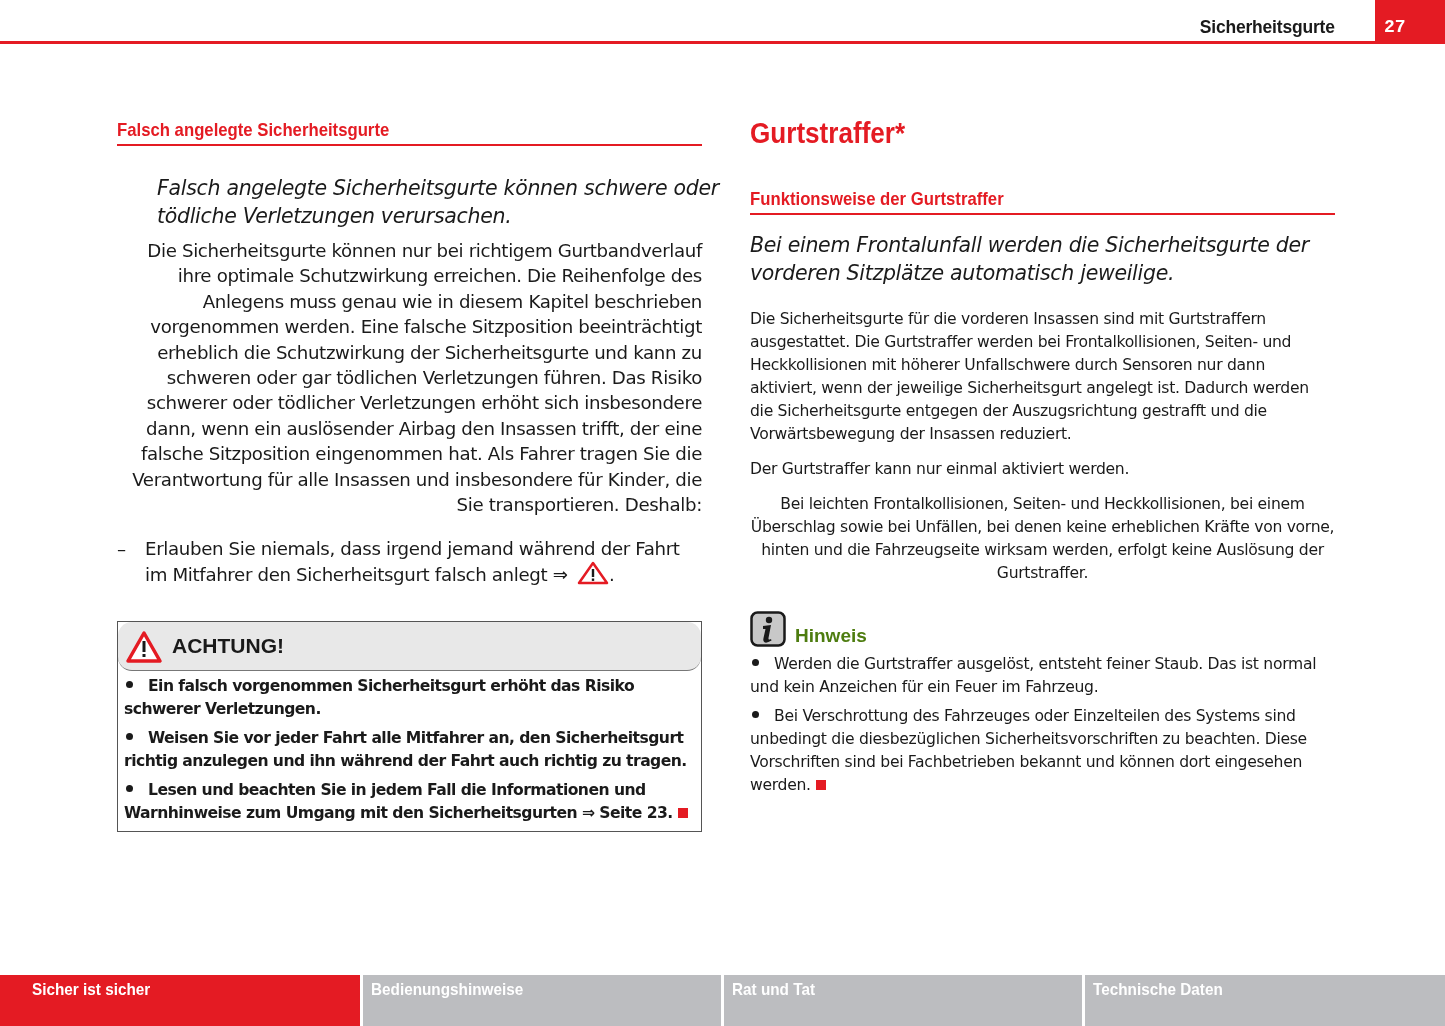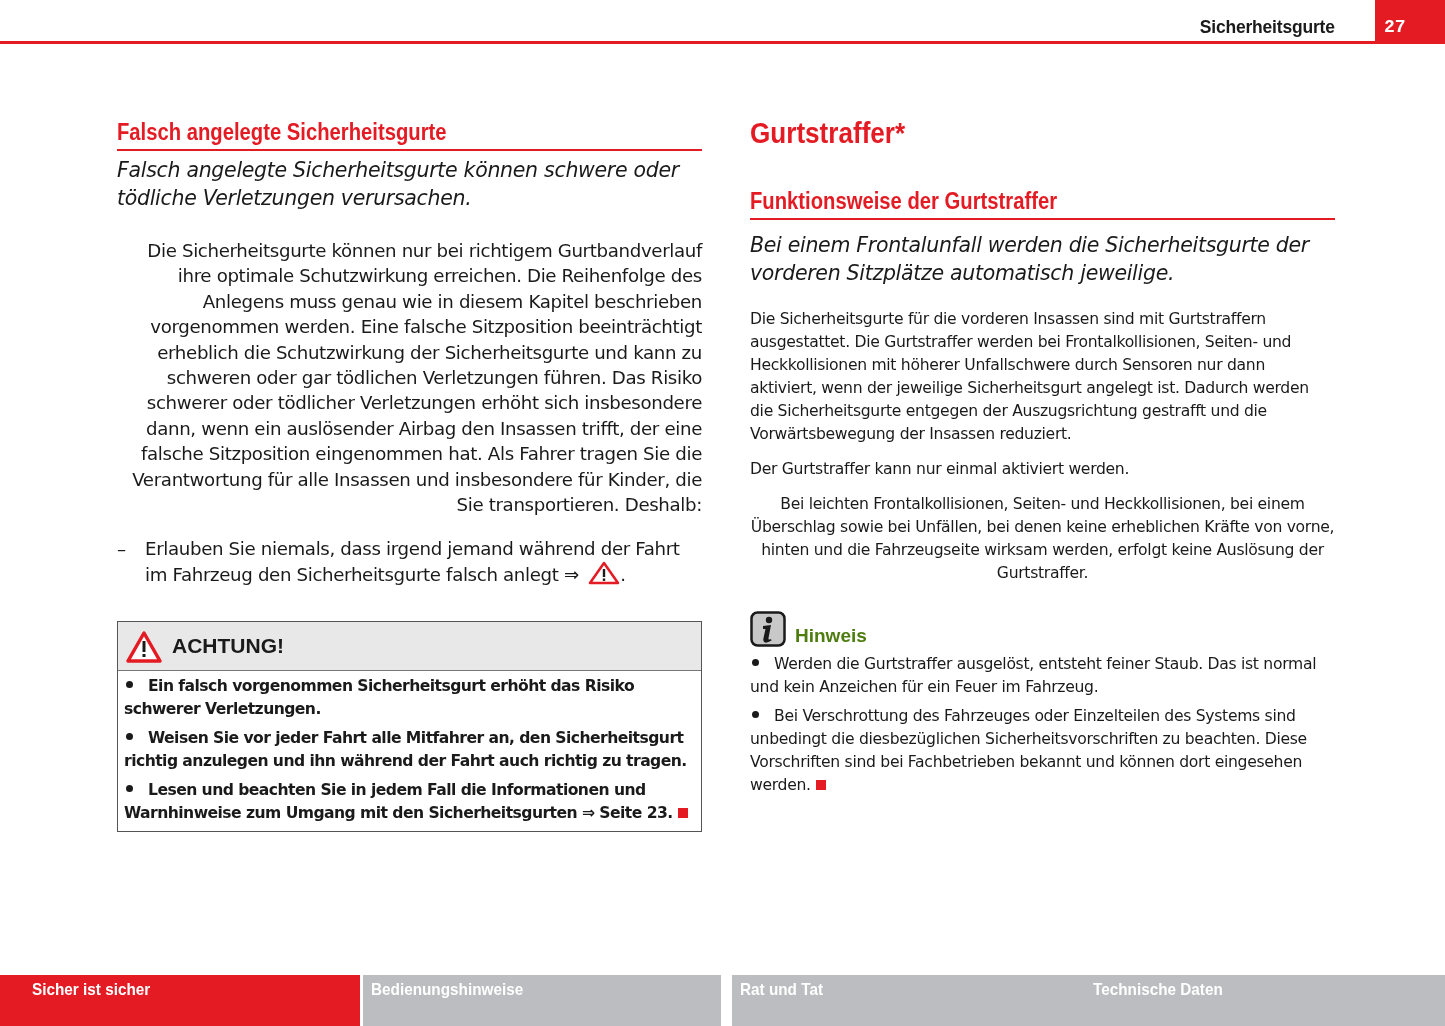--- a/index.html
+++ b/index.html
@@ -12,21 +12,21 @@
                font-weight: bold; font-size: 19px; color: #1a1a1a; letter-spacing: -0.2px; transform: scaleX(0.92); transform-origin: right center; }
   .hdr-page { position: absolute; left: 1375px; top: 0; width: 70px; height: 44px; background: #e41b23; }
   .hdr-page span { position: absolute; left: 9px; top: 17px; font-family: Liberation Mono, monospace; font-weight: bold; font-size: 18px; color: #ffffff; }
 
   
   .col { position: absolute; top: 0; }
   .col-left { left: 117px; width: 585px; }
   .col-right { left: 750px; width: 585px; }
 
   .sec-heading { position: absolute; left: 0; width: 100%; font-family: "Liberation Sans", sans-serif; font-weight: bold;
-                 color: #e41b23; font-size: 23px; border-bottom: 2px solid #e41b23; padding-bottom: 3px;
+                 color: #e41b23; font-size: 19px; border-bottom: 2px solid #e41b23; padding-bottom: 3px;
                  white-space: nowrap; }
   .sec-heading span { display: inline-block; transform: scaleX(0.88); transform-origin: left center; }
   .big-heading { position: absolute; left: 0; font-family: "Liberation Sans", sans-serif; font-weight: bold;
                  color: #e41b23; font-size: 29px; white-space: nowrap; }
   .big-heading span { display: inline-block; transform: scaleX(0.9); transform-origin: left center; }
 
   .lead { position: absolute; left: 0; width: 100%; font-family: "DejaVu Sans", sans-serif; font-style: italic;
           font-size: 20.5px; line-height: 28px; color: #1a1a1a; letter-spacing: -0.3px; }
   .body-l { position: absolute; left: 0; width: 100%; font-family: "DejaVu Sans", sans-serif; font-size: 18.2px;
             line-height: 25.4px; color: #1a1a1a; letter-spacing: -0.35px; text-align: right; }
@@ -34,21 +34,21 @@
             line-height: 23px; color: #1a1a1a; letter-spacing: -0.3px; }
 
   .dash-item { position: absolute; left: 0; width: 100%; font-family: "DejaVu Sans", sans-serif; font-size: 18.2px;
                line-height: 25.4px; letter-spacing: -0.35px; padding-left: 28px; box-sizing: border-box; }
   .dash-item .dash { position: absolute; left: 0; top: 0; }
 
   .warn-inline { display: inline-block; vertical-align: -4px; width: 32px; height: 24px; margin-left: 4px; }
 
   
   .warn-box { position: absolute; left: 0; width: 585px; border: 1.5px solid #555; box-sizing: border-box; }
-  .warn-box-head { background: #e8e8e8; height: 48px; border-bottom: 1.5px solid #777; position: relative; }
+  .warn-box-head { background: #e8e8e8; height: 48px; border-bottom: 1.5px solid #777; position: relative; border-radius: 14px; }
   .warn-box-head svg { position: absolute; left: 7px; top: 8px; }
   .warn-box-head .label { position: absolute; left: 54px; top: 12px; font-family: "Liberation Sans", sans-serif;
                           font-weight: bold; font-size: 21px; color: #1a1a1a; }
   .warn-box-body { padding: 4px 6px 6px 6px; }
   .warn-item { font-family: "DejaVu Sans", sans-serif; font-weight: bold; font-size: 15.6px; line-height: 23px;
                letter-spacing: -0.55px; margin-bottom: 6px; }
   .warn-item:last-child { margin-bottom: 0; }
   .bullet { display: inline-block; width: 7px; height: 7px; border-radius: 50%; background: #1a1a1a;
             vertical-align: 3px; margin-right: 15px; margin-left: 2px; }
   .end-mark { display: inline-block; width: 10px; height: 10px; background: #e41b23; margin-left: 5px; vertical-align: 0px; }
@@ -73,26 +73,26 @@
 <div class="hdr-line"></div>
 <div class="hdr-title">Sicherheitsgurte</div>
 <div class="hdr-page">
   <span>27</span>
 </div>
 
 <div class="col col-left">
   <div class="sec-heading" style="top:119px;">
     <span>Falsch angelegte Sicherheitsgurte</span>
   </div>
-  <div class="lead" style="top:156px;">Falsch angelegte Sicherheitsgurte können schwere oder tödliche Verletzungen verursachen.</div>
+  <div class="lead" style="top:174px;margin-left:40px;">Falsch angelegte Sicherheitsgurte können schwere oder tödliche Verletzungen verursachen.</div>
   <div class="body-l" style="top:238px;">Die Sicherheitsgurte können nur bei richtigem Gurtbandverlauf ihre optimale Schutzwirkung erreichen. Die Reihenfolge des Anlegens muss genau wie in diesem Kapitel beschrieben vorgenommen werden. Eine falsche Sitzposition beeinträchtigt erheblich die Schutzwirkung der Sicherheitsgurte und kann zu schweren oder gar tödlichen Verletzungen führen. Das Risiko schwerer oder tödlicher Verletzungen erhöht sich insbesondere dann, wenn ein auslösender Airbag den Insassen trifft, der eine falsche Sitzposition eingenommen hat. Als Fahrer tragen Sie die Verantwortung für alle Insassen und insbesondere für Kinder, die Sie transportieren. Deshalb:</div>
 
   <div class="dash-item" style="top:536px;">
     <span class="dash">–</span>
-    <span>Erlauben Sie niemals, dass irgend jemand während der Fahrt im Fahrzeug den Sicherheitsgurte falsch anlegt ⇒</span>
+    <span>Erlauben Sie niemals, dass irgend jemand während der Fahrt im Mitfahrer den Sicherheitsgurt falsch anlegt ⇒</span>
     <svg class="warn-inline" viewBox="0 0 32 24">
       <polygon points="16,2 30,22 2,22" fill="none" stroke="#e41b23" stroke-width="2.5" stroke-linejoin="round"></polygon>
       <rect x="14.8" y="8" width="2.4" height="8" fill="#1a1a1a"></rect>
       <rect x="14.8" y="17.5" width="2.4" height="2.4" fill="#1a1a1a"></rect>
     </svg><span>.</span>
   </div>
 
   <div class="warn-box" style="top:621px;">
     <div class="warn-box-head">
       <svg width="38" height="34" viewBox="0 0 38 34">
@@ -147,19 +147,19 @@
   </div>
 </div>
 
 <div class="footer">
   <div class="ftab active" style="left:0; width:360px;">
     <span style="left:32px;">Sicher ist sicher</span>
   </div>
   <div class="ftab" style="left:363px; width:358px;">
     <span style="left:8px;">Bedienungshinweise</span>
   </div>
-  <div class="ftab" style="left:724px; width:358px;margin-left:8px;">
+  <div class="ftab" style="left:724px; width:358px;">
     <span style="left:8px;">Rat und Tat</span>
   </div>
   <div class="ftab" style="left:1085px; width:360px;">
     <span style="left:8px;">Technische Daten</span>
   </div>
 </div>
 
 </body></html>

